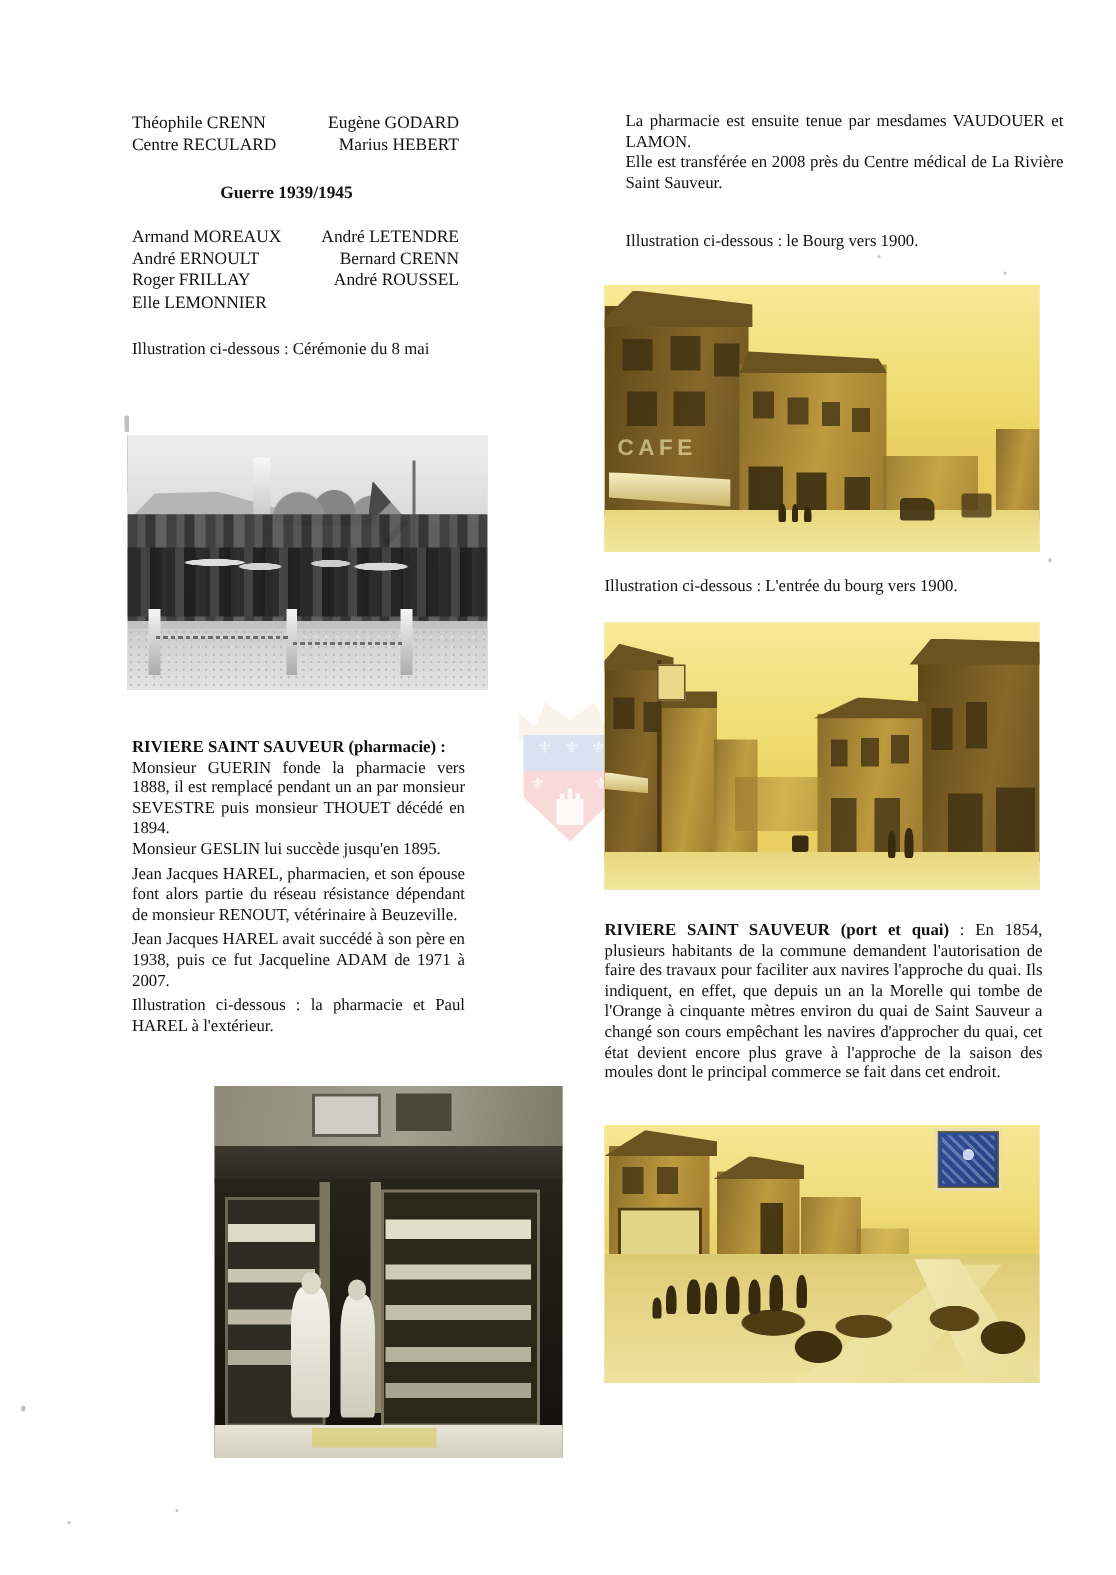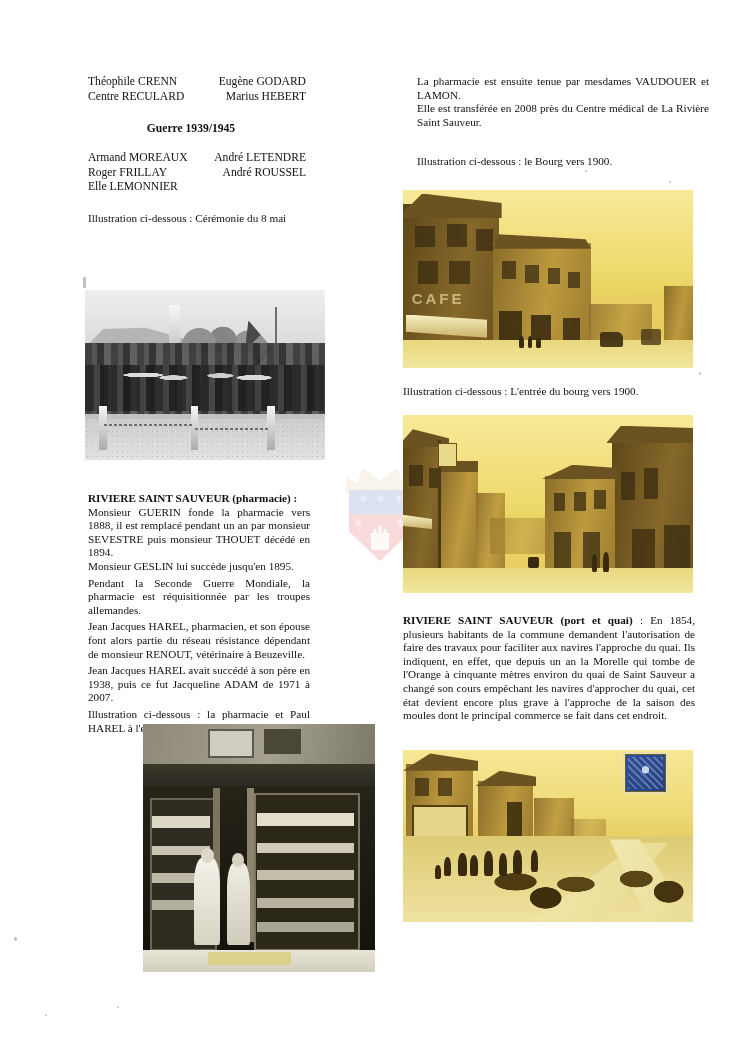--- a/index.html
+++ b/index.html
@@ -289,20 +289,24 @@
       </tbody>
     </table>
 
     <div class="guerre-title" style="margin-top:18px; margin-bottom:16px;">Guerre 1939/1945</div>
 
     <table class="names">
       <tbody>
         <tr>
           <td class="lcol">Armand MOREAUX</td>
           <td class="rcol">André LETENDRE</td>
+        </tr>
+        <tr>
+          <td class="lcol">André ERNOULT</td>
+          <td class="rcol">Bernard CRENN</td>
         </tr>
         <tr>
           <td class="lcol">Roger FRILLAY</td>
           <td class="rcol">André ROUSSEL</td>
         </tr>
         <tr>
           <td class="lcol">Elle LEMONNIER</td>
           <td class="rcol"></td>
         </tr>
       </tbody>
@@ -330,21 +334,20 @@
     <div class="bw-chain" style="left:8%; width:37%; top:79%;"></div>
     <div class="bw-chain" style="left:46%; width:31%; top:81%;"></div>
     <div class="bw-slab"></div>
     <div class="bw-slab2"></div>
   </div>
 
   <div class="col" style="left:88px; top:492px; width:222px;">
     <div class="txt bold">RIVIERE SAINT SAUVEUR (pharmacie) :</div>
     <div class="txt just">Monsieur GUERIN fonde la pharmacie vers 1888, il est remplacé pendant un an par monsieur SEVESTRE puis monsieur THOUET décédé en 1894.</div>
     <div class="txt just">Monsieur GESLIN lui succède jusqu'en 1895.</div>
-    <div class="txt just" style="margin-top:3px;">Pendant la Seconde Guerre Mondiale, la pharmacie est réquisitionnée par les troupes allemandes.</div>
     <div class="txt just" style="margin-top:3px;">Jean Jacques HAREL, pharmacien, et son épouse font alors partie du réseau résistance dépendant de monsieur RENOUT, vétérinaire à Beuzeville.</div>
     <div class="txt just" style="margin-top:3px;">Jean Jacques HAREL avait succédé à son père en 1938, puis ce fut Jacqueline ADAM de 1971 à 2007.</div>
     <div class="txt just" style="margin-top:3px;">Illustration ci-dessous : la pharmacie et Paul HAREL à l'extérieur.</div>
   </div>
 
   <div class="arms" style="left:341px; top:463px; width:78px; height:100px;">
     <div class="arms-crown"></div>
     <div class="arms-shield"></div>
     <div class="arms-chief"></div>
     <div class="arms-fleur" style="left:22%; top:31%;">⚜</div>

